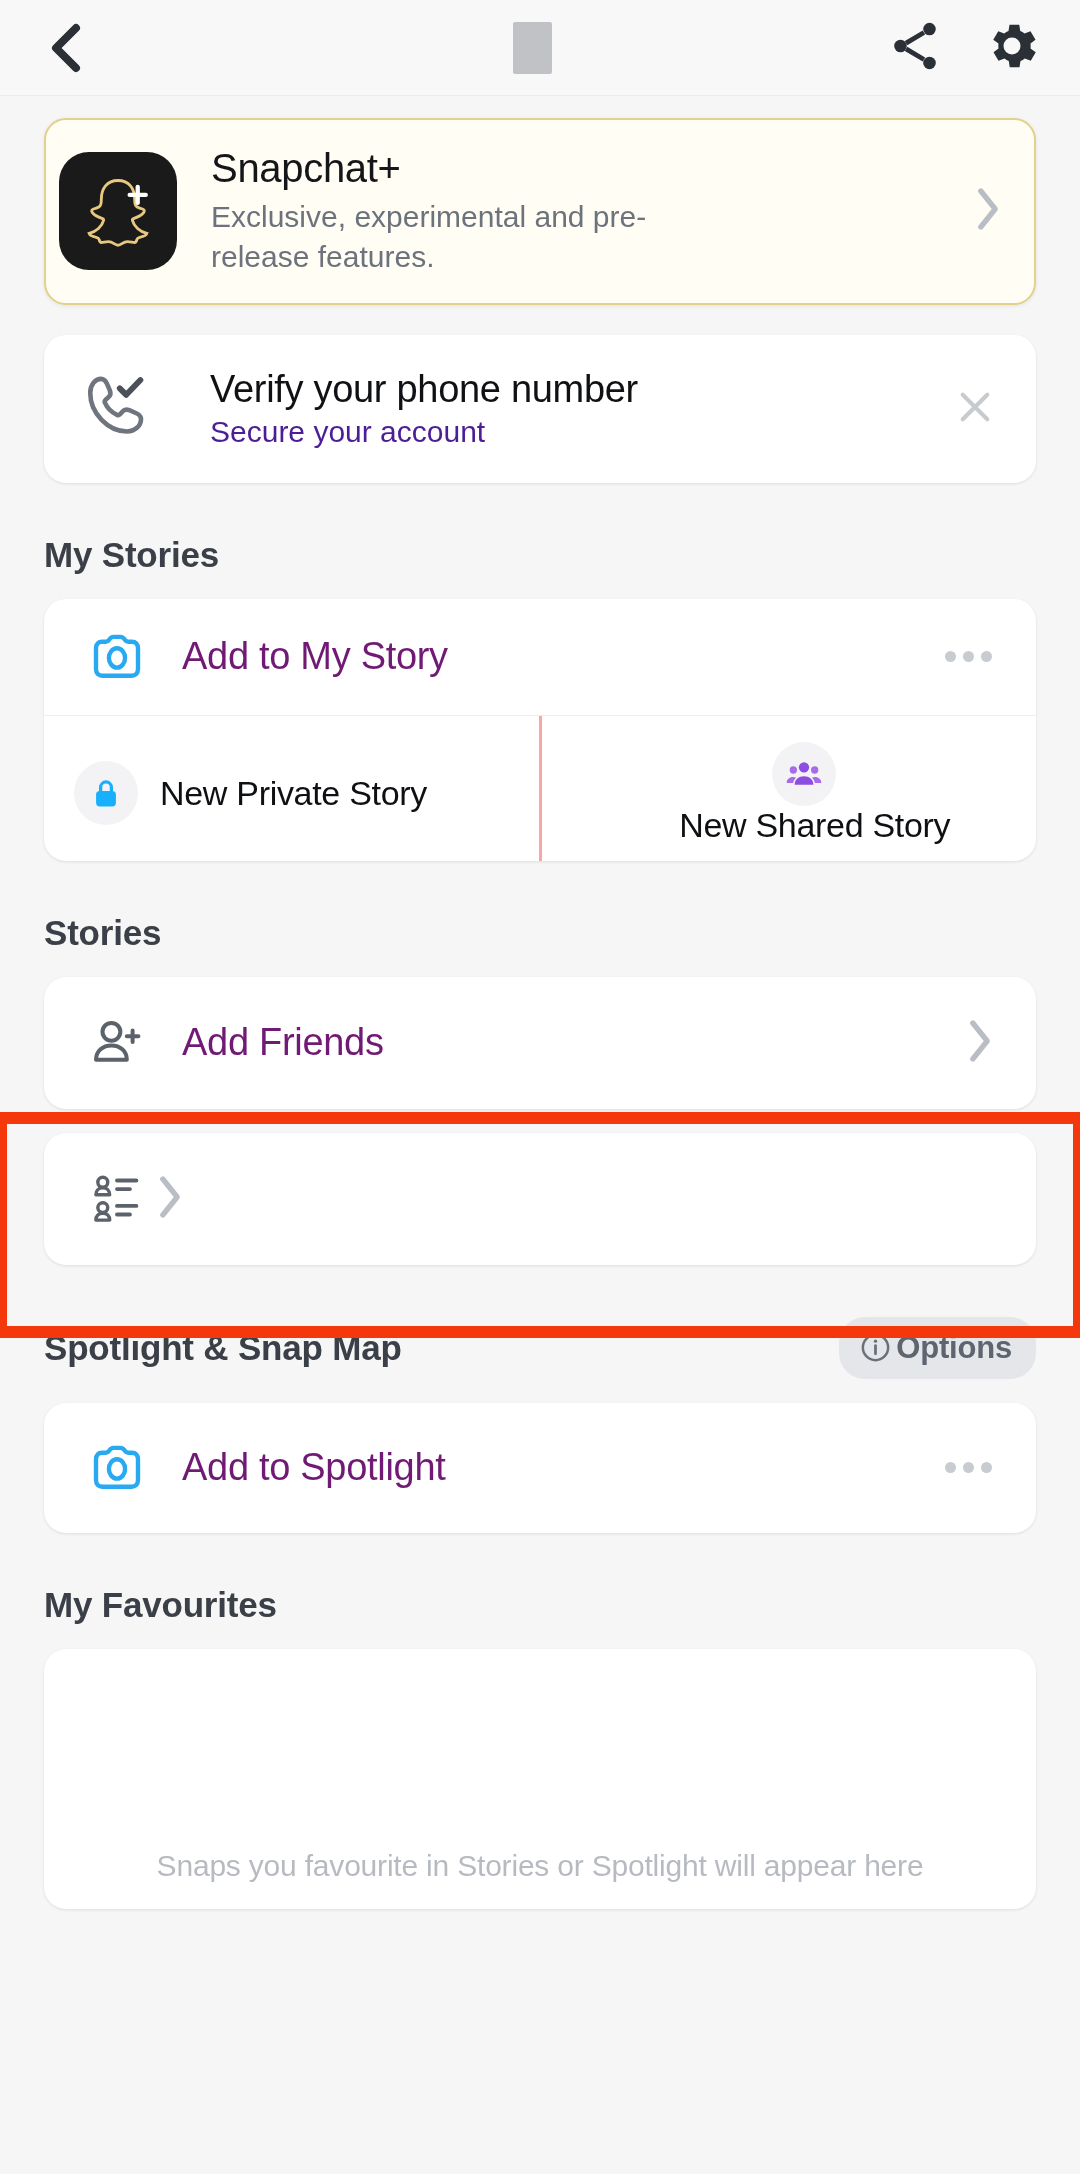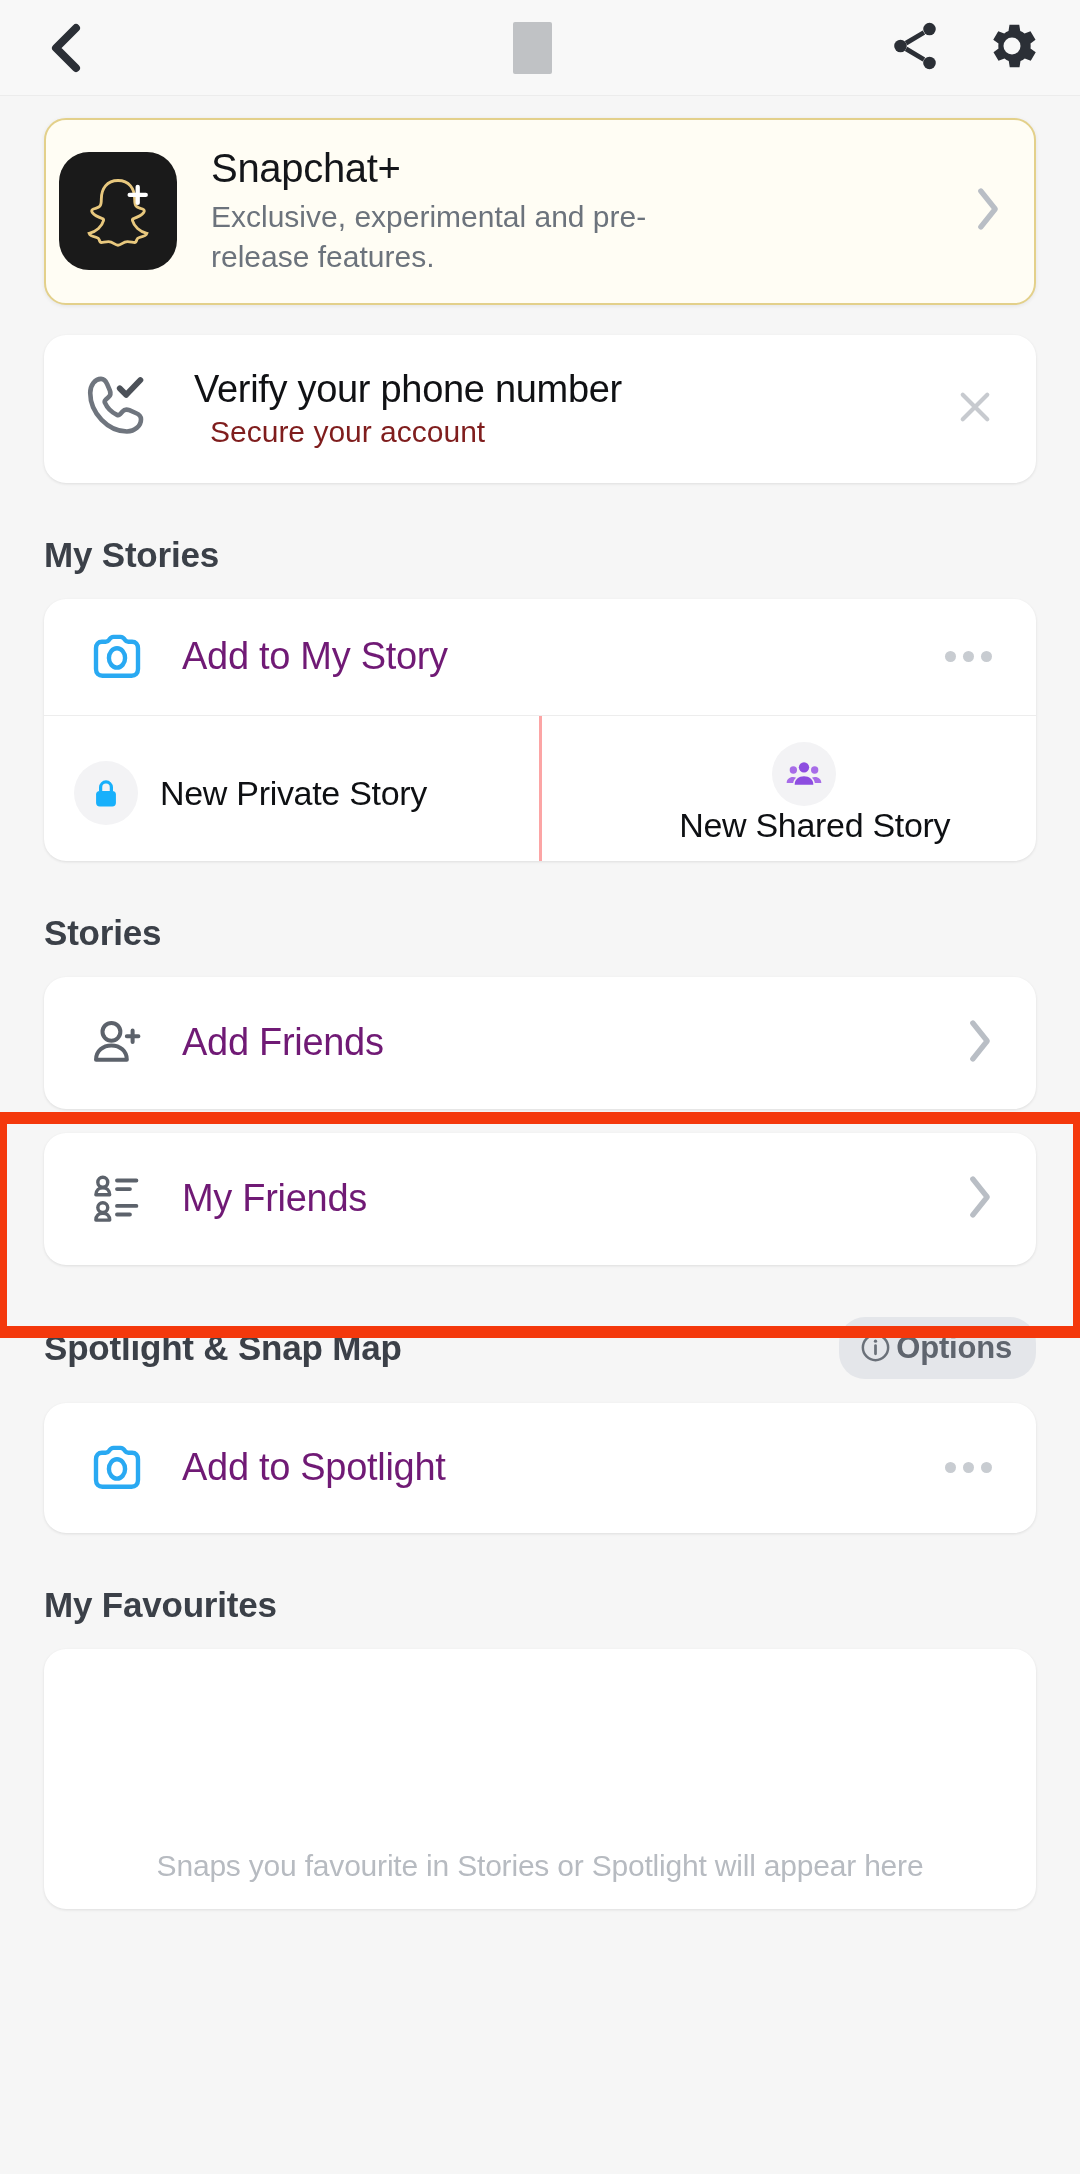--- a/index.html
+++ b/index.html
@@ -61,25 +61,26 @@
     max-width: 470px;
   }
   .chev-right { flex: none; margin-right: 4px; }
 
   
   .verify {
     margin-top: 30px;
     display: flex; align-items: center;
     padding: 32px 30px 32px 34px;
     min-height: 148px;
+    gap: 16px;
   }
   .verify-icon { width: 86px; flex: none; display: flex; align-items: center; justify-content: center; }
   .verify-text { margin-left: 30px; flex: 1; }
   .verify-title { font-size: 38px; color: #101114; letter-spacing: -0.3px; }
-  .verify-sub { font-size: 30px; color: #7f1d1d; margin-top: 4px; margin-left: 16px; }
+  .verify-sub { font-size: 30px; color: #4c1d95; margin-top: 4px; }
   .close-x { flex: none; margin-right: 10px; opacity: 0.55; }
 
   
   .section-head {
     font-size: 35px; font-weight: bold; color: #3b4048;
     margin: 52px 0 24px 44px; letter-spacing: -0.2px;
     display: flex; align-items: center;
   }
   .section-head.with-action { justify-content: space-between; margin-right: 44px; }
   .options-pill {
@@ -272,21 +273,20 @@
       <div class="row row-tall">
         <span class="row-icon">
           <svg width="56" height="56" viewBox="0 0 26 26">
             <circle cx="6.4" cy="5.2" r="2.3" fill="none" stroke="#5c626b" stroke-width="1.6"></circle>
             <path d="M3.2 11c0-2 1.4-3.2 3.2-3.2s3.2 1.2 3.2 3.2z" fill="none" stroke="#5c626b" stroke-width="1.6" stroke-linejoin="round"></path>
             <circle cx="6.4" cy="17" r="2.3" fill="none" stroke="#5c626b" stroke-width="1.6"></circle>
             <path d="M3.2 22.8c0-2 1.4-3.2 3.2-3.2s3.2 1.2 3.2 3.2z" fill="none" stroke="#5c626b" stroke-width="1.6" stroke-linejoin="round"></path>
             <path d="M13 4.4h9 M13 8.4h6 M13 16.2h9 M13 20.2h6" stroke="#5c626b" stroke-width="1.8" stroke-linecap="round"></path>
           </svg>
         </span>
-        <span class="row-label">My Friends</span>
         <span style="margin-right:10px;">
           <svg width="32" height="48" viewBox="0 0 24 40">
             <path d="M6 5 L18 20 L6 35" fill="none" stroke="#b9bec5" stroke-width="4.4" stroke-linecap="round" stroke-linejoin="round"></path>
           </svg>
         </span>
       </div>
     </div>
 
     <div class="section-head with-action">
       <span>Spotlight &amp; Snap Map</span>

